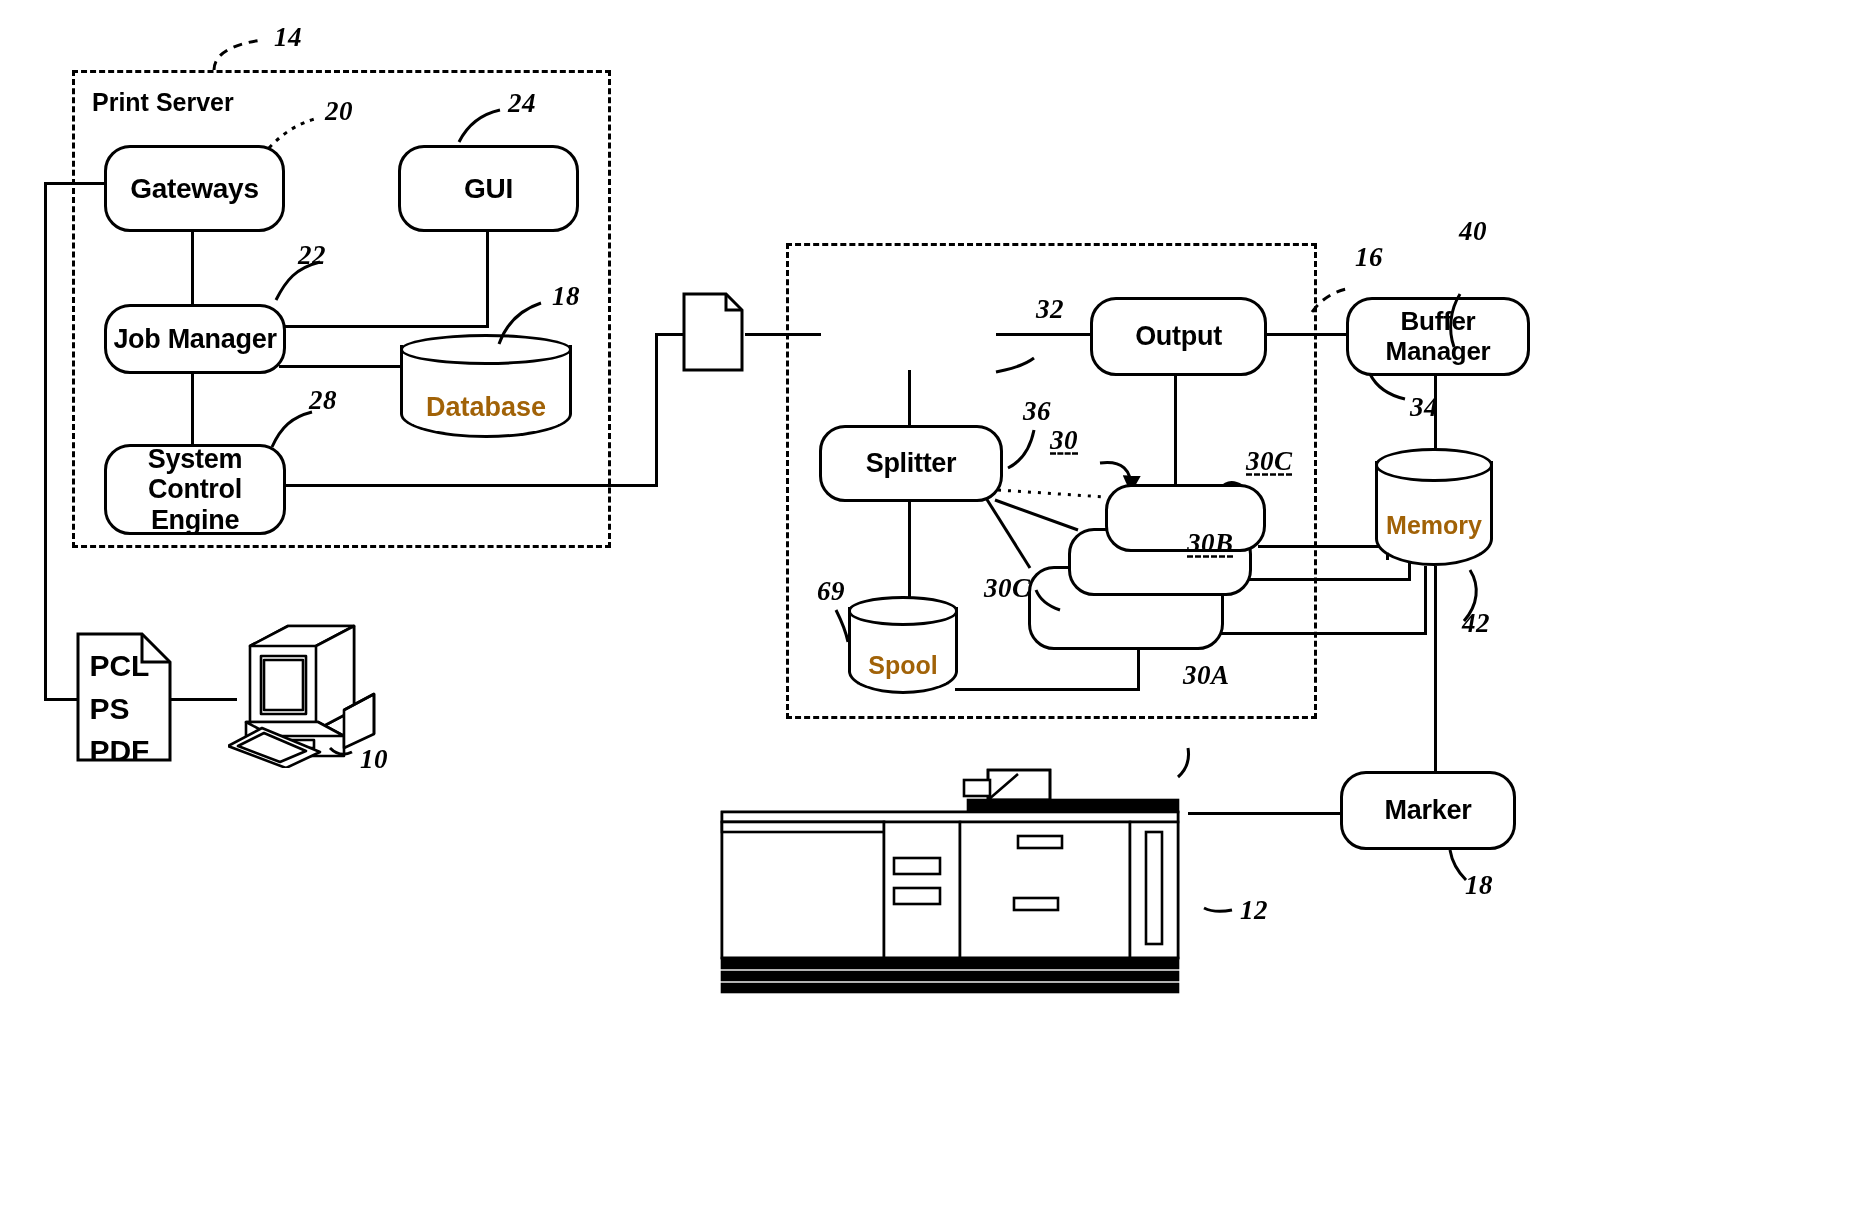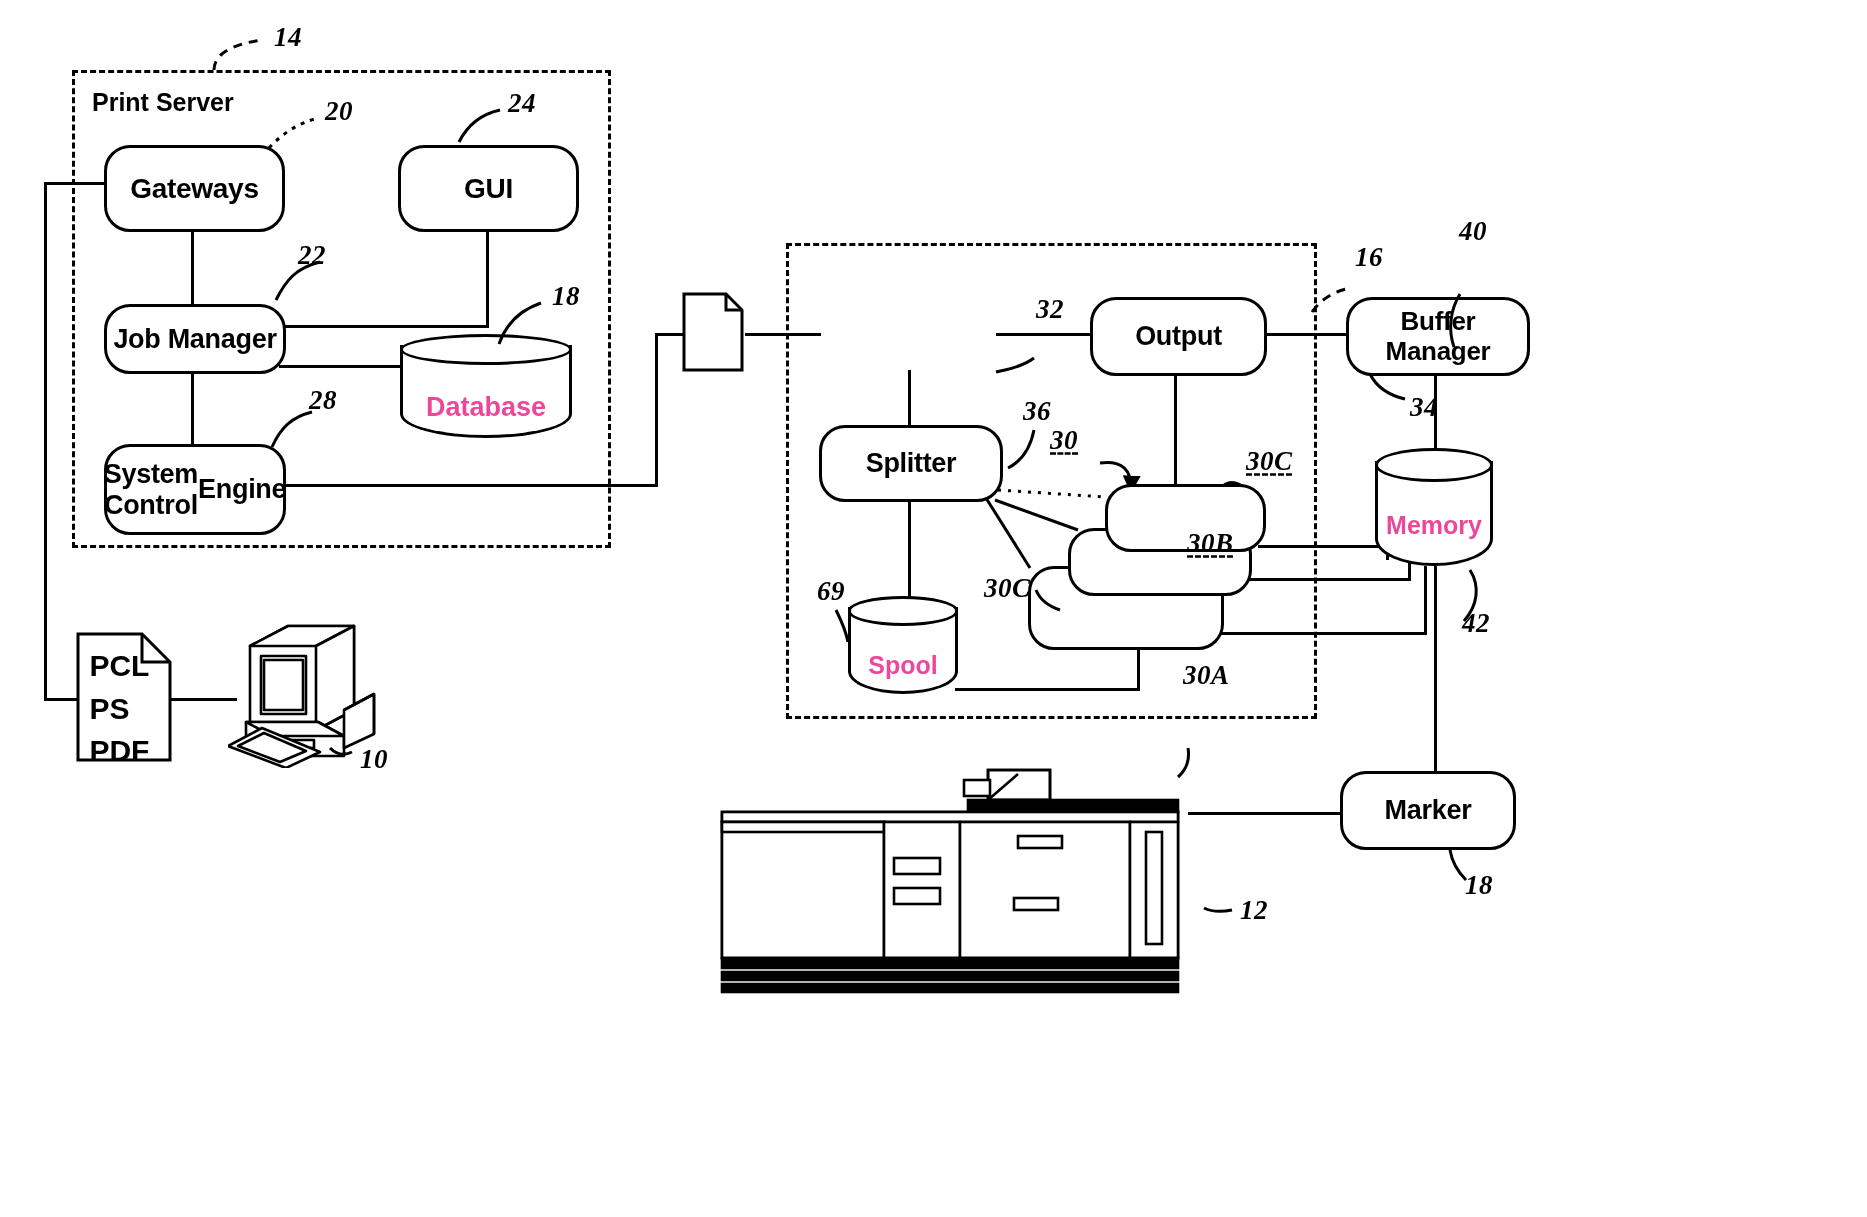--- a/index.html
+++ b/index.html
@@ -46,21 +46,21 @@
     position:absolute;left:0;right:0;top:11%;bottom:0;
     border:3.5px solid #000;border-top:none;border-radius:0 0 50% 50%/0 0 26% 26%;
     background:#fff;
   }
   .cyl .top{
     position:absolute;left:0;right:0;top:0;height:24%;
     border:3.5px solid #000;border-radius:50%;background:#fff;
   }
   .cyl .lbl{
     position:absolute;left:0;right:0;bottom:14%;text-align:center;
-    font-family:"Liberation Sans",sans-serif;font-weight:700;font-size:27px;color:#ec4899;
+    font-family:"Liberation Sans",sans-serif;font-weight:700;font-size:27px;color:#a16207;
   }
 
   
   .docicon{position:absolute;z-index:6;}
   .doc-lines{
     position:absolute;left:0;top:0;width:100%;height:100%;
     display:flex;flex-direction:column;justify-content:center;align-items:flex-start;
     padding-left:14%;box-sizing:border-box;
     font-family:"Liberation Sans",sans-serif;font-weight:700;font-size:30px;color:#000;line-height:1.42;margin-top:12px;
   }
@@ -188,21 +188,21 @@
   </div>
 
   <div class="box" style="left:398px;top:145px;width:175px;height:81px;font-size:28px;">
     <span>GUI</span>
   </div>
 
   <div class="box" style="left:104px;top:304px;width:176px;height:64px;font-size:27px;">
     <span>Job Manager</span>
   </div>
 
-  <div class="box" style="left:104px;top:444px;width:176px;height:85px;font-size:27px;flex-direction:row;">
+  <div class="box" style="left:104px;top:444px;width:176px;height:85px;font-size:27px;flex-direction:column;">
     <span>System Control</span>
     <span>Engine</span>
   </div>
 
   <div class="cyl" style="left:400px;top:334px;width:172px;height:104px;">
     <div class="body"></div>
     <div class="top"></div>
     <div class="lbl">Database</div>
   </div>
 

